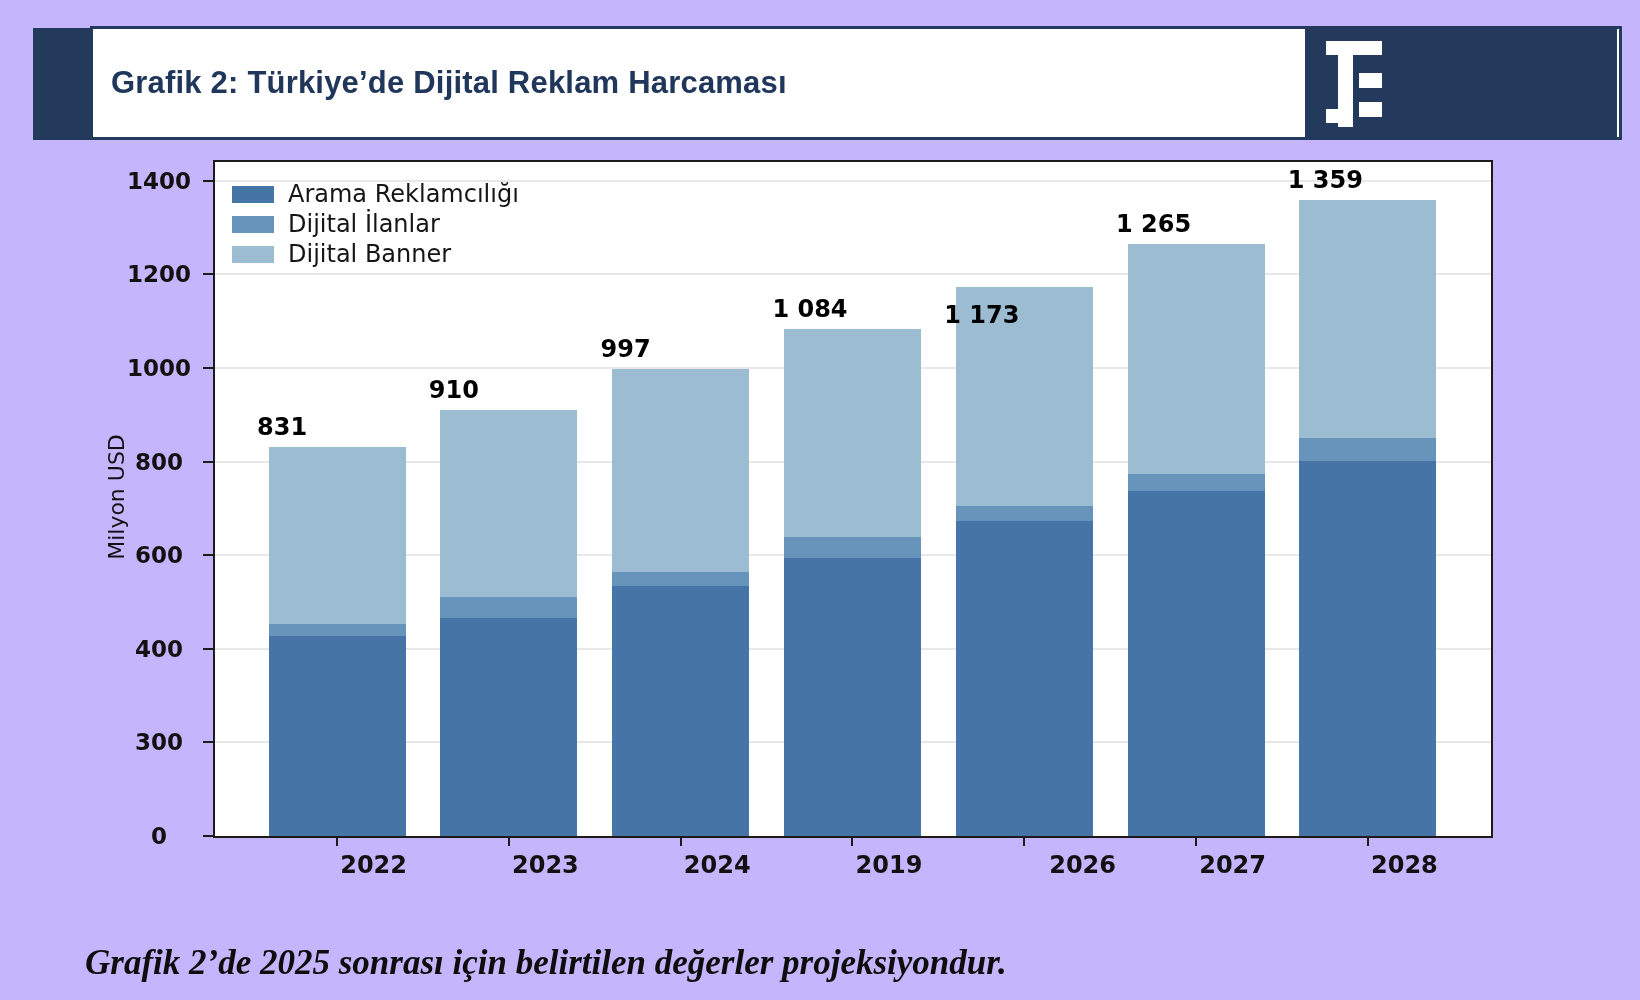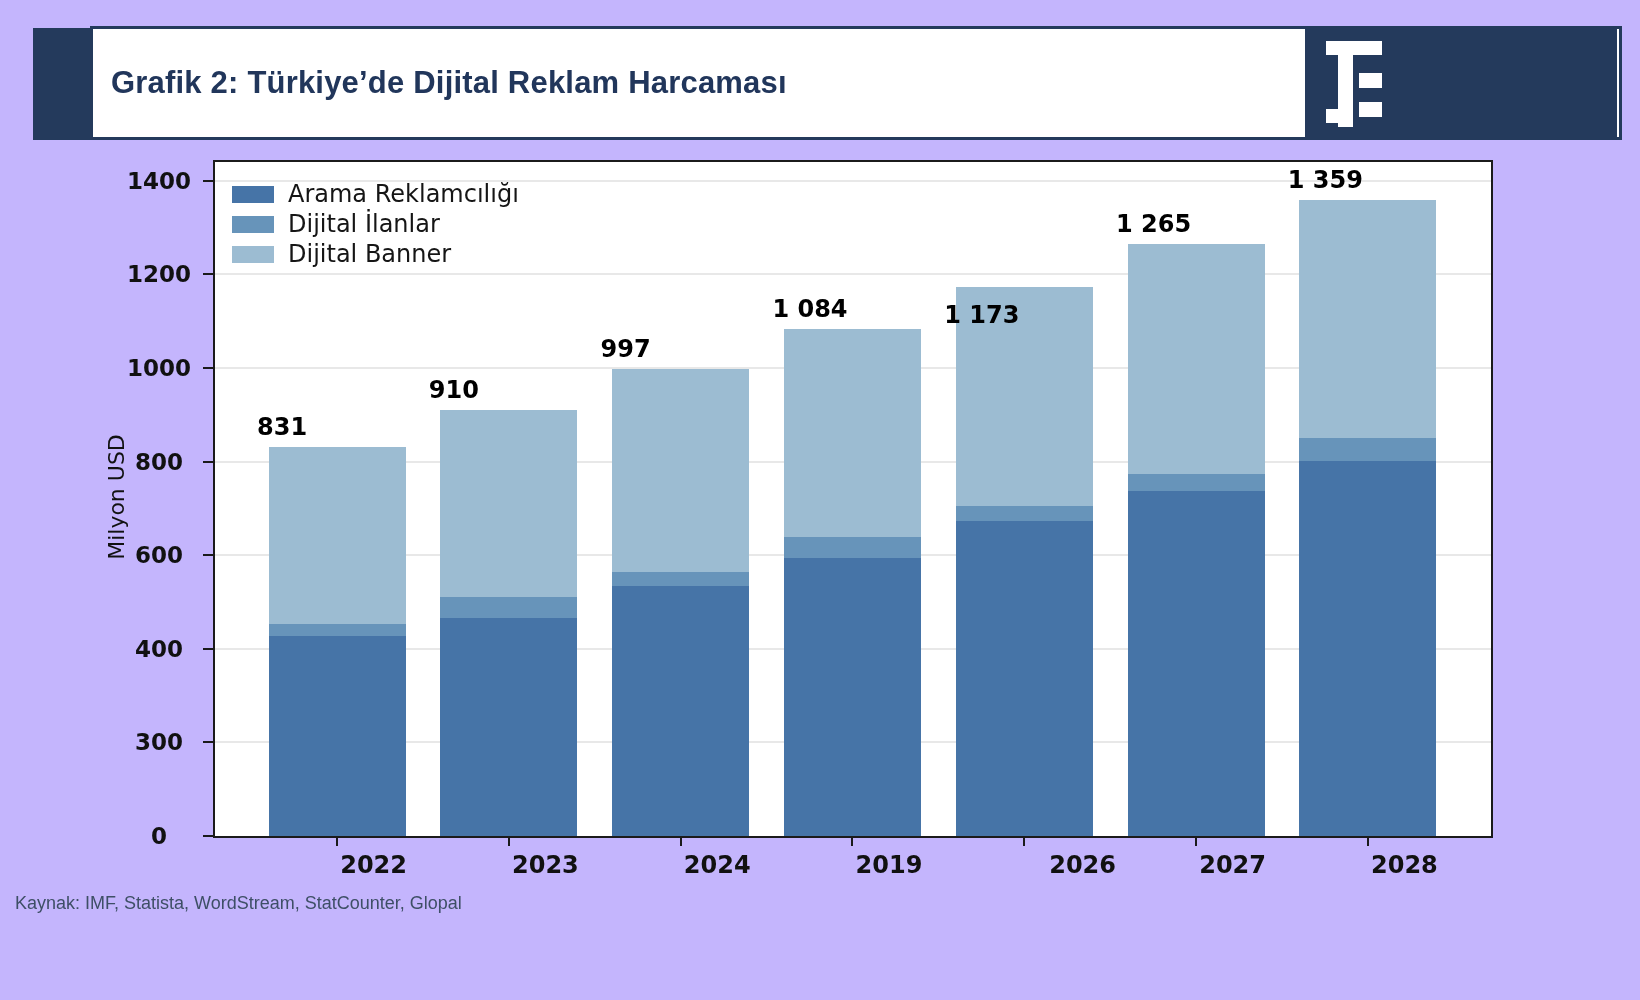--- a/index.html
+++ b/index.html
@@ -164,15 +164,15 @@
       <div class="xtick-mark" style="left: 851.4px;"></div>
       <div class="xtick-label" style="left: 782.4px;">2019</div>
       <div class="xtick-mark" style="left: 1023.2px;"></div>
       <div class="xtick-label" style="left: 976px;">2026</div>
       <div class="xtick-mark" style="left: 1195px;"></div>
       <div class="xtick-label" style="left: 1126px;">2027</div>
       <div class="xtick-mark" style="left: 1366.8px;"></div>
       <div class="xtick-label" style="left: 1297.8px;">2028</div>
     </div>
 
-  <div class="source-line">Kaynak: IMF, Statista, WordStream, StatCounter, Glopal</div>
+  <div class="footnote">Grafik 2’de 2025 sonrası için belirtilen değerler projeksiyondur.</div>
 
 </div>
 
 </body></html>

